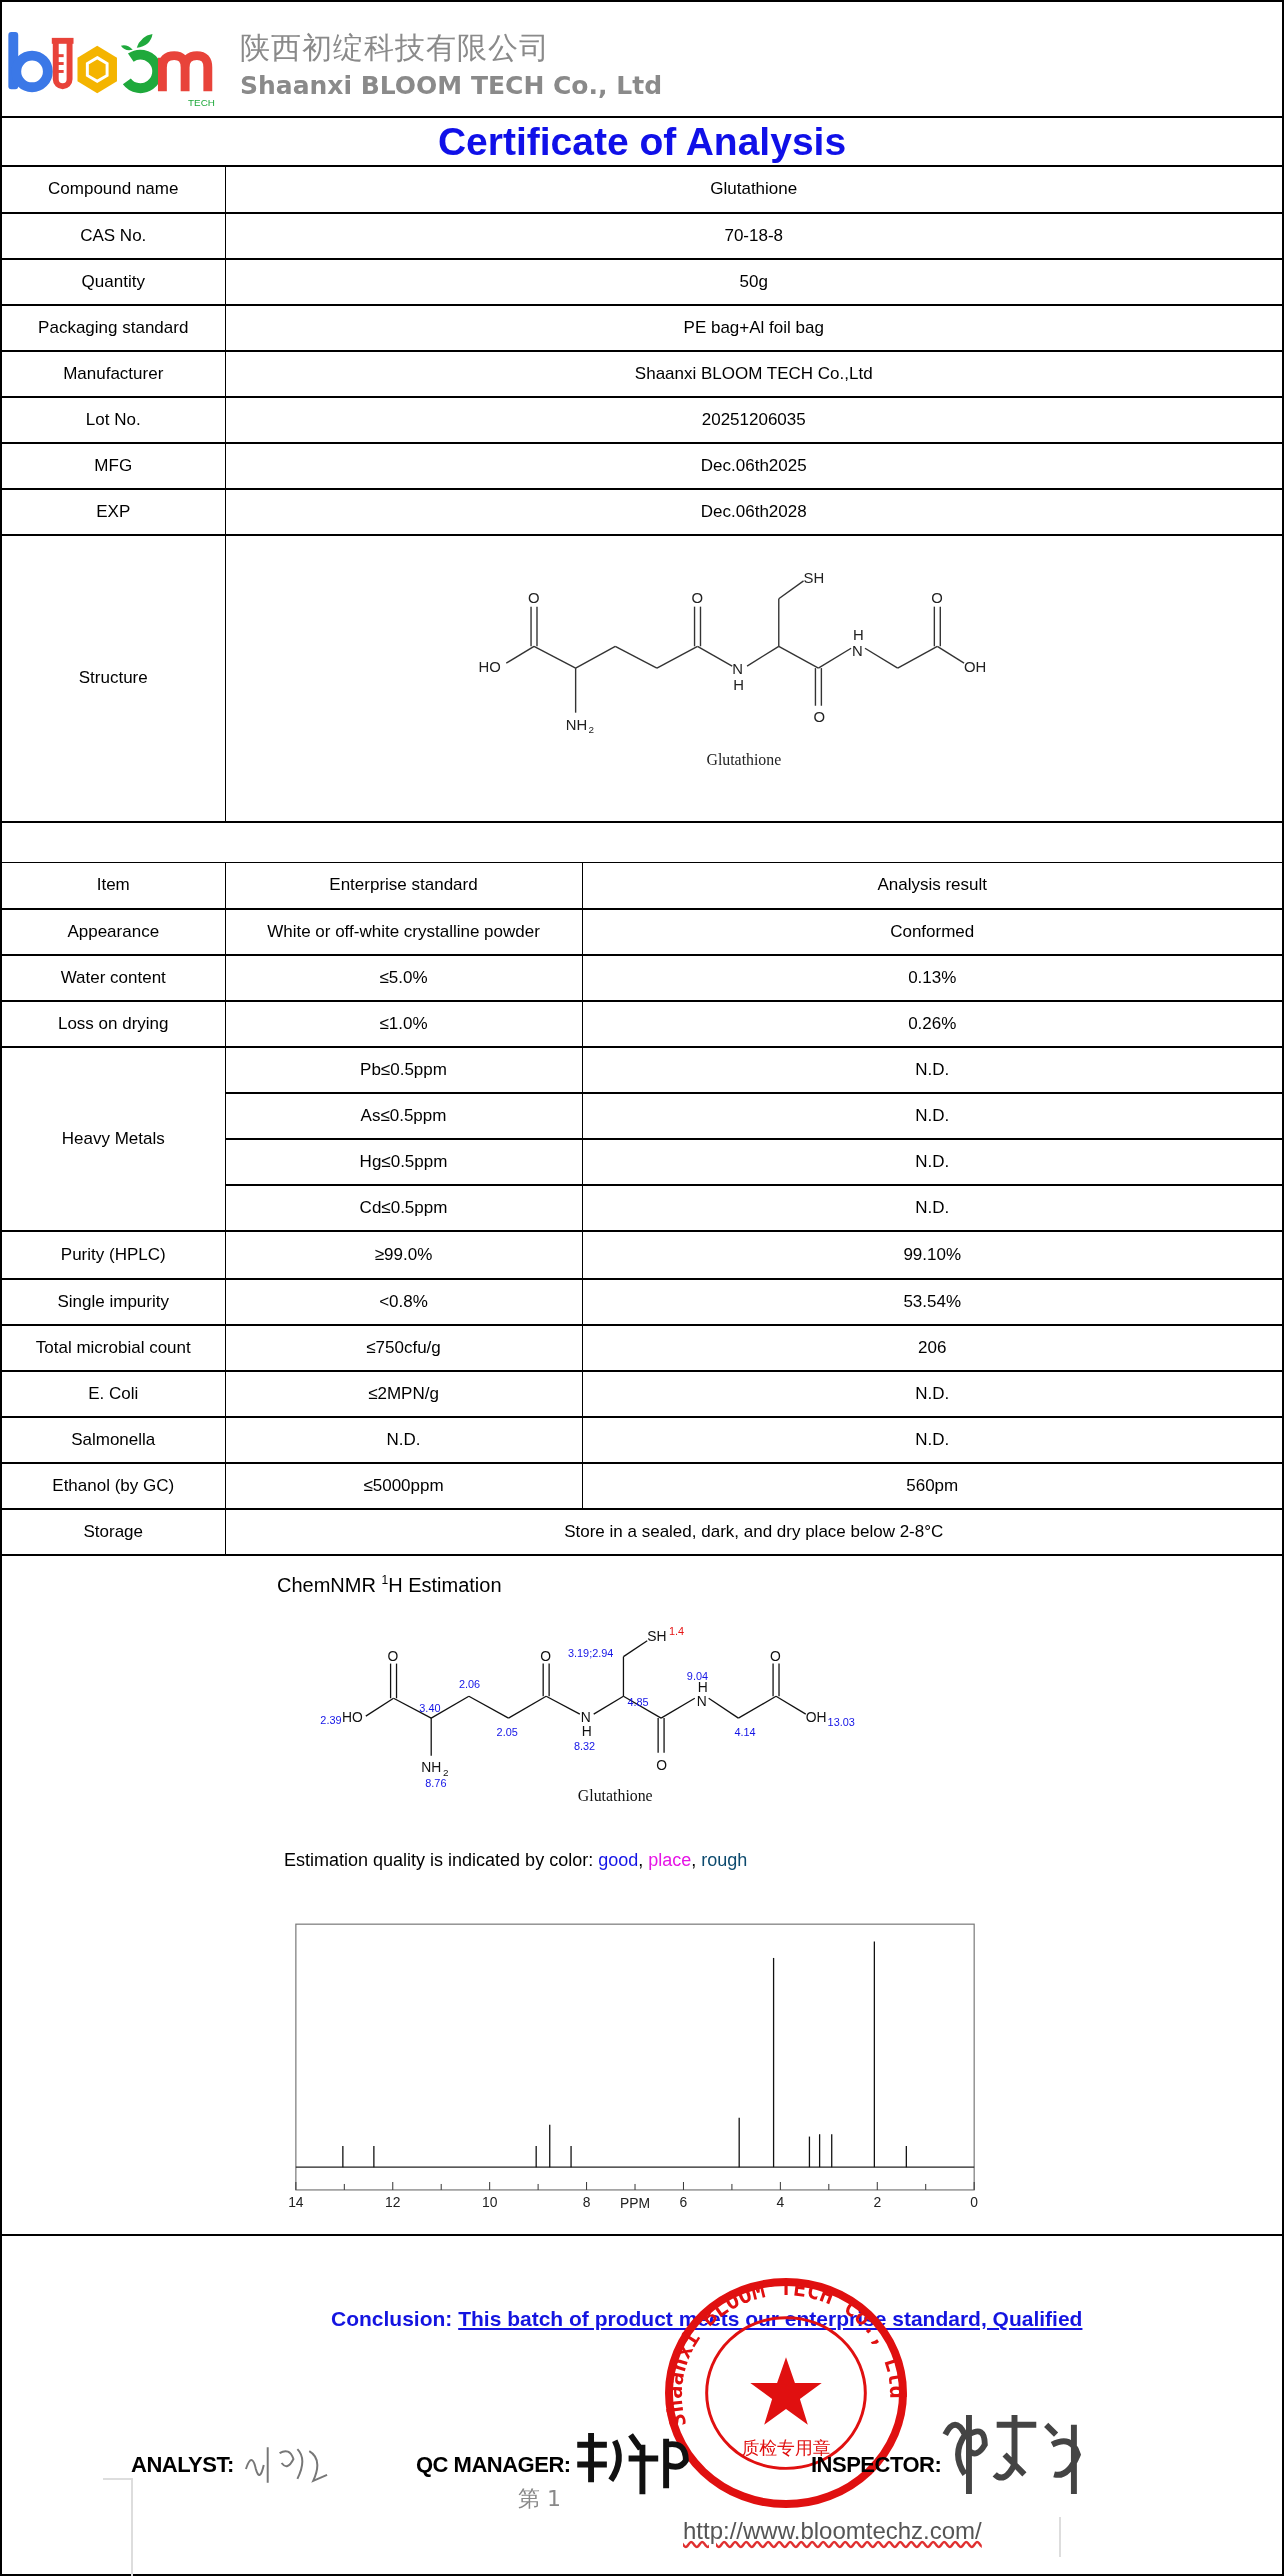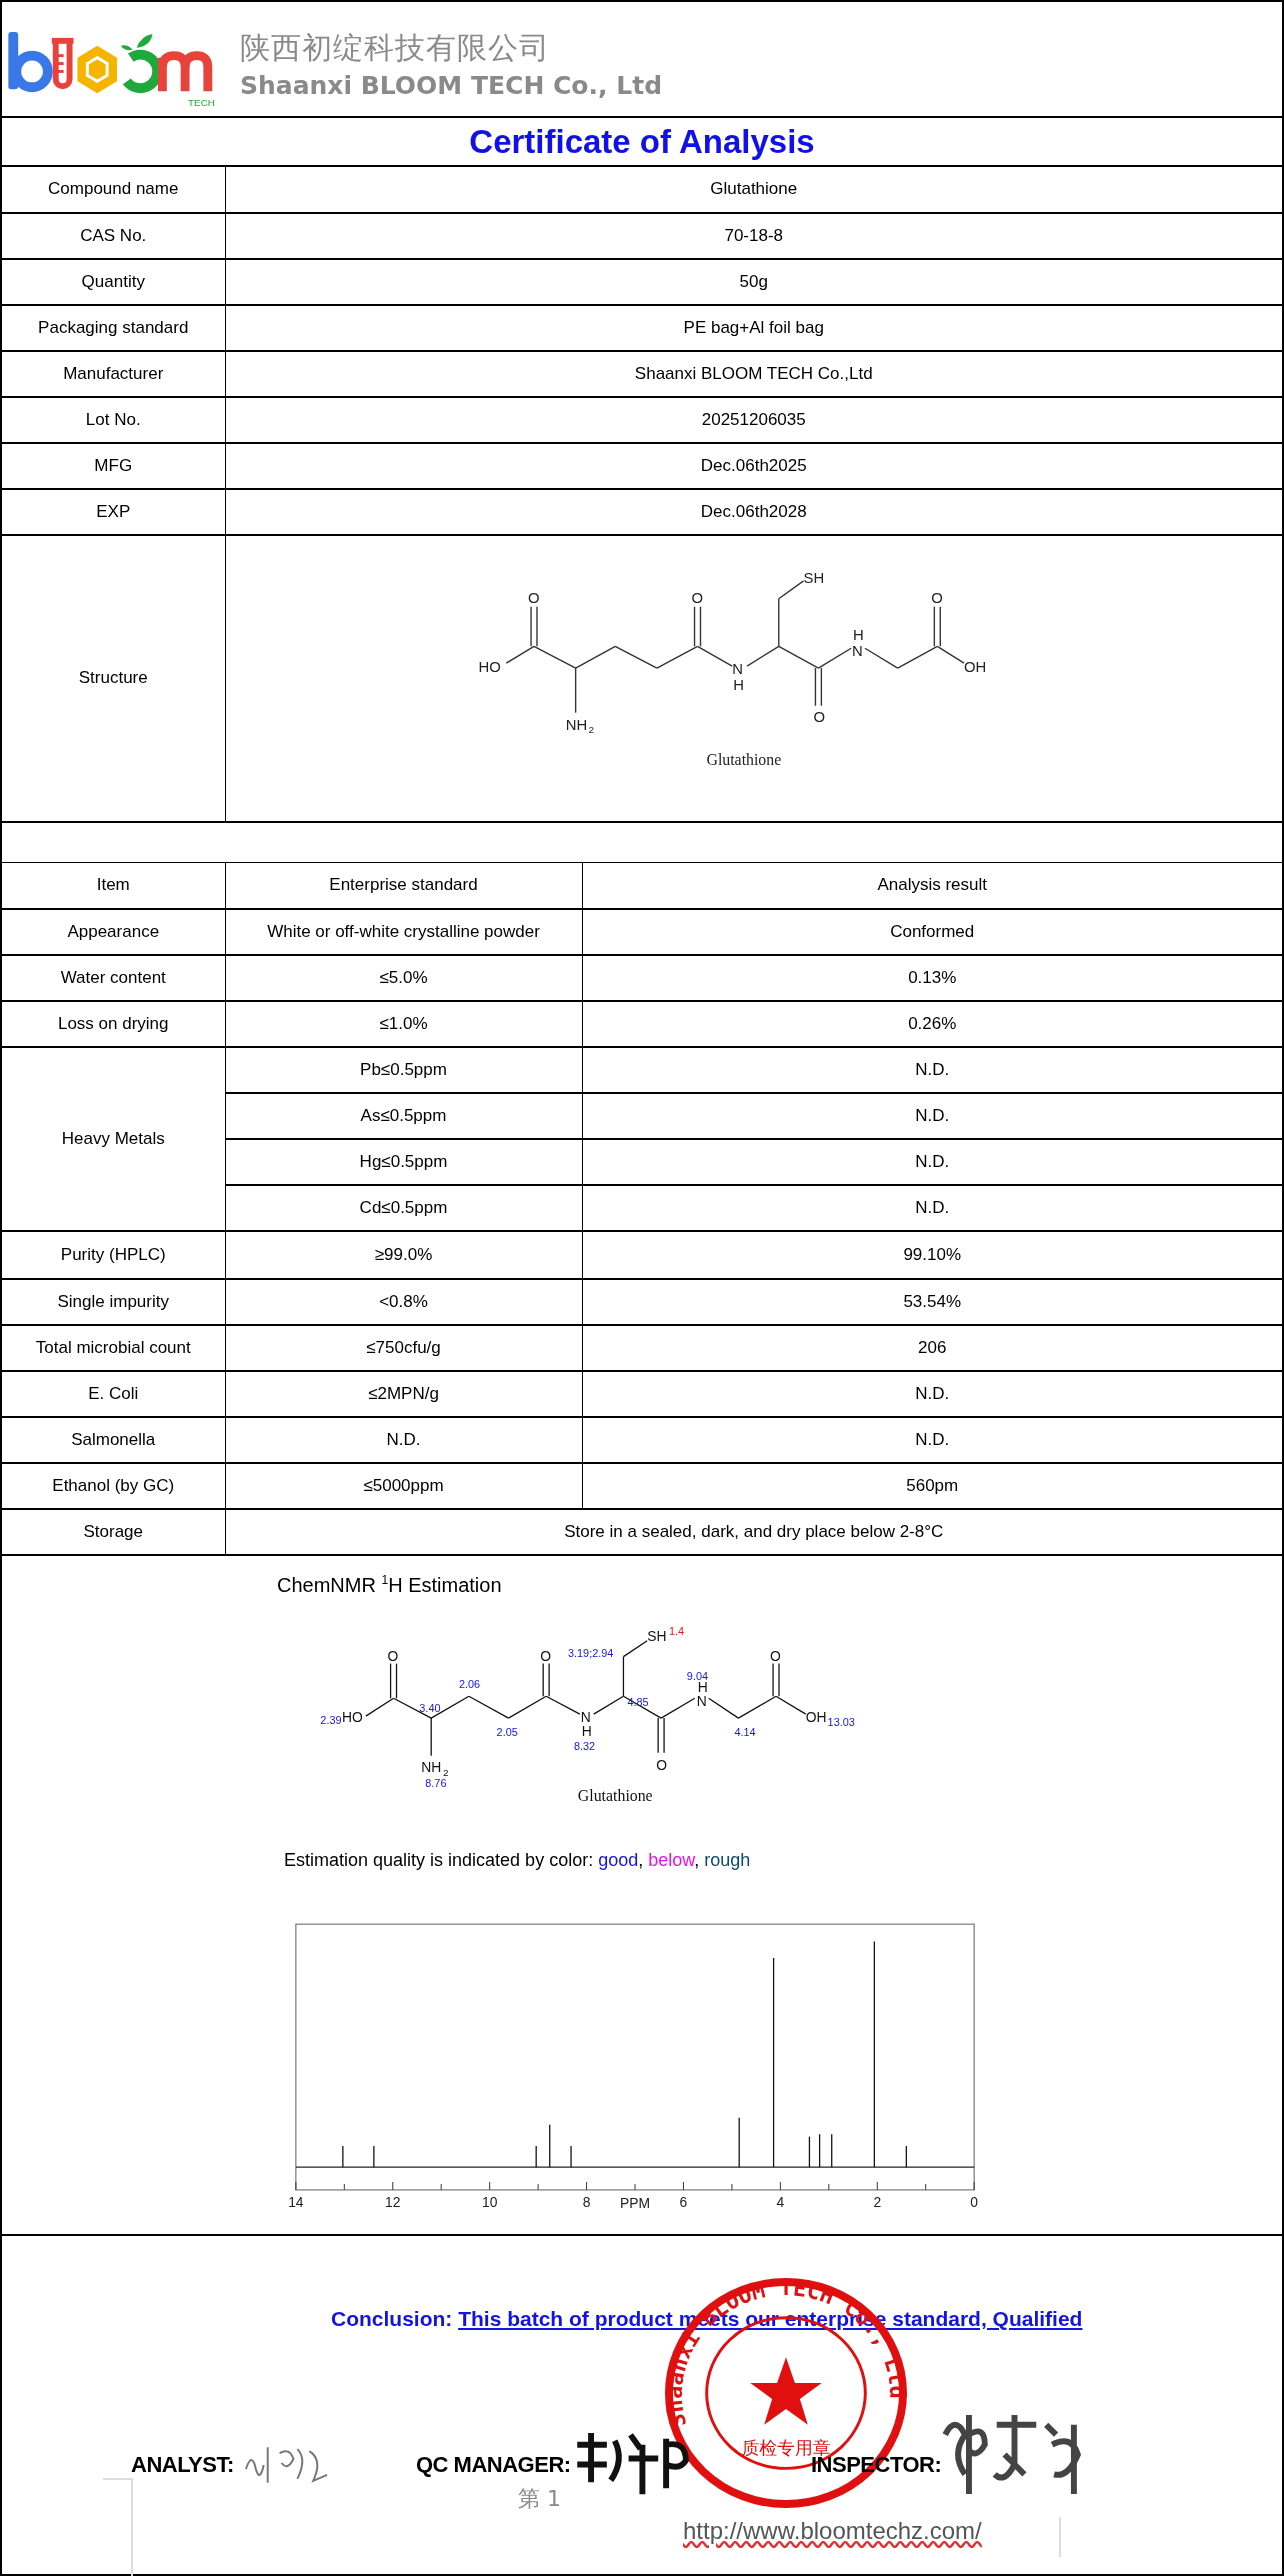--- a/index.html
+++ b/index.html
@@ -2,21 +2,21 @@
 <html><head>
 <meta charset="utf-8">
 <style>
   html,body{margin:0;padding:0;background:#fff;}
   body{width:1284px;height:2576px;position:relative;font-family:"Liberation Sans",sans-serif;color:#000;overflow:hidden;}
   .page{position:absolute;left:0;top:0;width:1280px;height:2572px;border:2px solid #000;box-sizing:content-box;}
   .hdr{position:absolute;left:0;top:0;width:1280px;height:114px;border-bottom:2px solid #000;}
   .logo{position:absolute;left:4px;top:26px;width:218px;height:79px;}
   .cn-name{position:absolute;left:238px;top:26px;font-family:"DejaVu Serif",serif;font-size:30px;color:#8a8a8a;letter-spacing:1px;}
   .en-name{position:absolute;left:238px;top:69px;font-family:"DejaVu Sans",sans-serif;font-size:25px;color:#8a8a8a;font-weight:bold;}
-  .title-row{position:absolute;left:0;top:116px;width:1280px;height:47px;border-bottom:2px solid #000;text-align:center;line-height:47px;font-size:33px;font-weight:bold;color:#1010e8;font-family:"Liberation Sans Narrow","Liberation Sans",sans-serif;}
+  .title-row{position:absolute;left:0;top:116px;width:1280px;height:47px;border-bottom:2px solid #000;text-align:center;line-height:47px;font-size:39px;font-weight:bold;color:#1010e8;font-family:"Liberation Sans Narrow","Liberation Sans",sans-serif;}
   table.grid{position:absolute;left:0;border-collapse:collapse;width:1280px;table-layout:fixed;}
   table.grid td{border:1px solid #000;border-bottom:2px solid #000;text-align:center;font-size:17px;padding:0;}
   table.grid td:first-child{border-left:none;}
   table.grid td:last-child{border-right:none;}
   .r48{height:46px;}
   .nmr{position:absolute;left:0;top:1557px;width:1280px;height:675px;border-bottom:2px solid #000;}
   .nmr-title{position:absolute;left:275px;top:14px;font-size:20px;}
   .nmr-title sup{font-size:12px;}
   .legend-line{position:absolute;left:282px;top:291px;font-size:18px;}
   .c-good{color:#1414e6;} .c-med{color:#e614e6;} .c-rough{color:#0c4a6e;}
@@ -284,21 +284,21 @@
         <text x="310" y="88">4.85</text>
         <text x="250" y="38">3.19;2.94</text>
         <text x="370" y="62">9.04</text>
         <text x="418" y="118">4.14</text>
         <text x="512" y="108">13.03</text>
       </g>
       <text x="352" y="16" font-size="11" fill="#e61414">1.4</text>
     </svg>
 
     <div class="legend-line">
-      <span>Estimation quality is indicated by color: </span><span class="c-good">good</span><span>, </span><span class="c-med">below</span><span>, </span><span class="c-rough">rough</span>
+      <span>Estimation quality is indicated by color: </span><span class="c-good">good</span><span>, </span><span class="c-med">place</span><span>, </span><span class="c-rough">rough</span>
     </div>
 
     <svg id="spectrum" style="position:absolute;left:278px;top:355px;" width="714" height="298" viewBox="0 0 720 300" font-family="Liberation Sans, sans-serif">
       <rect x="16" y="10" width="684" height="268" fill="none" stroke="#777" stroke-width="1.2"></rect>
       <line x1="16" y1="255" x2="700" y2="255" stroke="#222" stroke-width="1.2"></line>
       <g id="peaks" stroke="#111" stroke-width="1.3">
           <line x1="63.3914285714286" x2="63.3914285714286" y1="255" y2="233.67000000000002"></line>
           <line x1="94.65999999999997" x2="94.65999999999997" y1="255" y2="233.67000000000002"></line>
           <line x1="258.33142857142866" x2="258.33142857142866" y1="255" y2="233.67000000000002"></line>
           <line x1="272.01142857142855" x2="272.01142857142855" y1="255" y2="212.34"></line>

